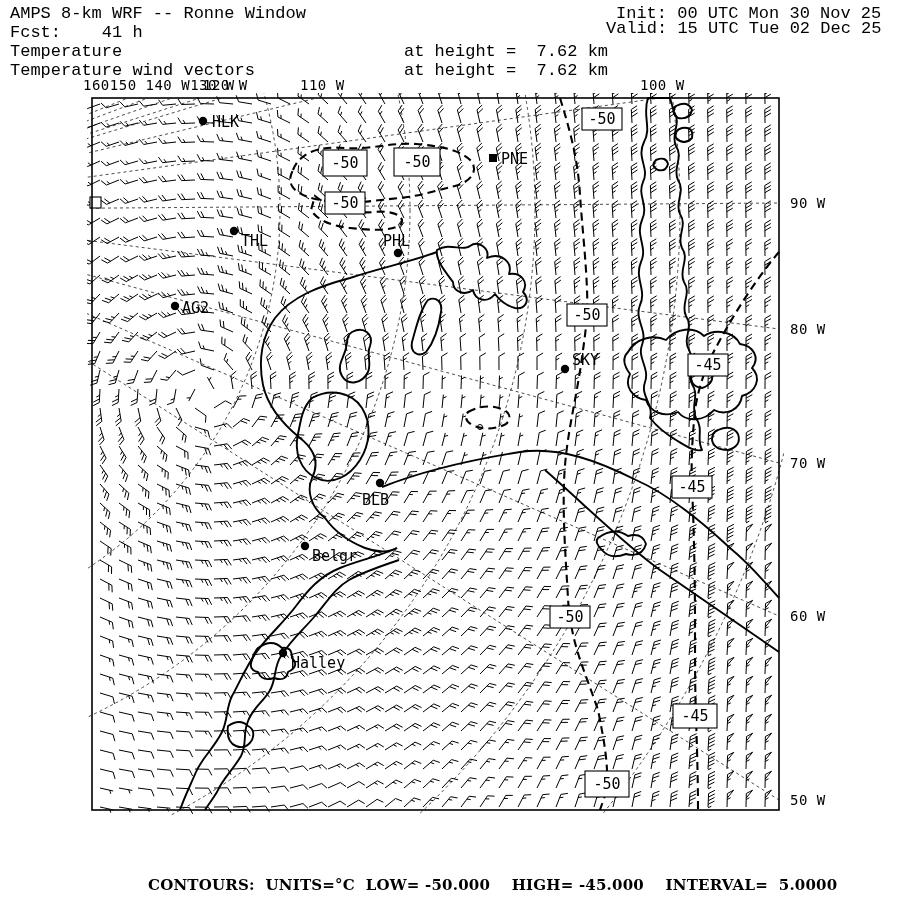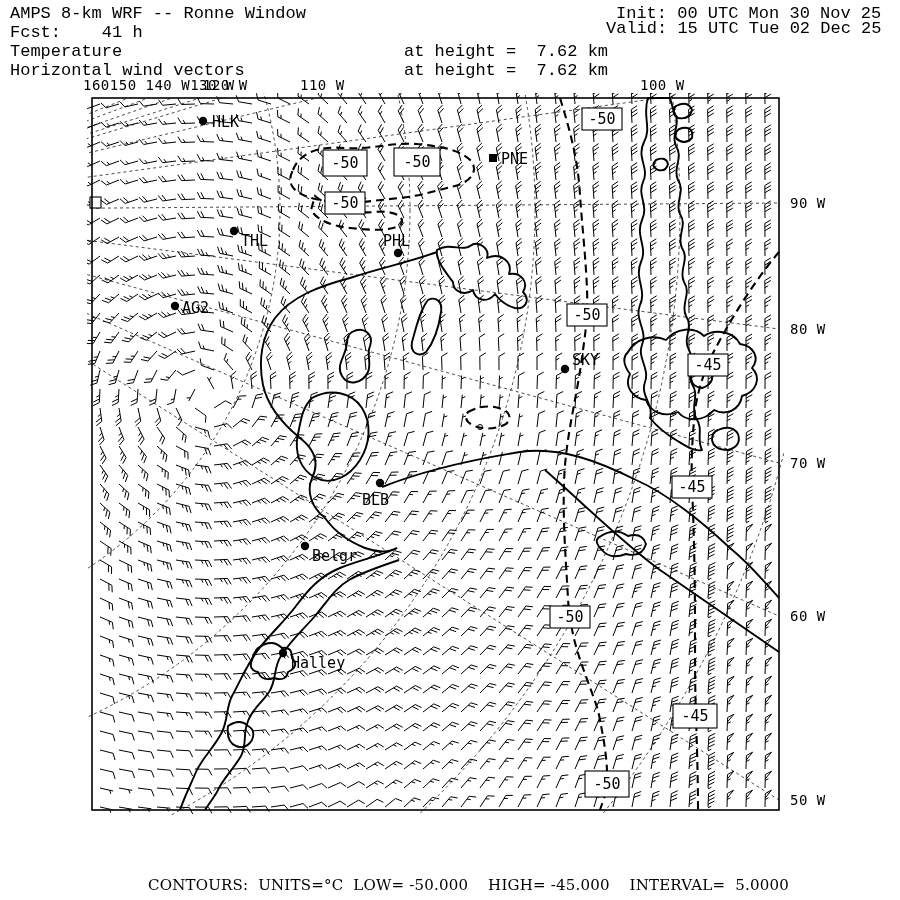--- a/index.html
+++ b/index.html
@@ -2,32 +2,32 @@
 <html><head>
 <meta charset="utf-8">
 <style>
   html,body{margin:0;padding:0;background:#fff;}
   body{width:900px;height:900px;position:relative;overflow:hidden;
        font-family:"DejaVu Sans Mono",monospace;color:#000;}
   .hdr{position:absolute;font-size:17px;line-height:17px;white-space:pre;
        font-family:Liberation Mono, monospace;}
   #map-svg{position:absolute;left:0;top:0;}
   .ftr{position:absolute;left:148px;top:876px;font-family:"DejaVu Serif",serif;
-       font-weight:normal;font-size:15px;white-space:pre;letter-spacing:.2px;}
+       font-weight:bold;font-size:15px;white-space:pre;letter-spacing:.2px;}
 </style>
 </head>
 <body>
 
 <div class="hdr" style="left:10px;top:5px">AMPS 8-km WRF -- Ronne Window</div>
 <div class="hdr" style="left:616px;top:5px">Init: 00 UTC Mon 30 Nov 25</div>
 <div class="hdr" style="left:10px;top:24px">Fcst:    41 h</div>
 <div class="hdr" style="left:606px;top:20px">Valid: 15 UTC Tue 02 Dec 25</div>
 <div class="hdr" style="left:10px;top:43px">Temperature</div>
 <div class="hdr" style="left:404px;top:43px">at height =  7.62 km</div>
-<div class="hdr" style="left:10px;top:62px">Horizontal wind vectors</div>
+<div class="hdr" style="left:10px;top:62px">Temperature wind vectors</div>
 <div class="hdr" style="left:404px;top:62px">at height =  7.62 km</div>
 
 <svg id="map-svg" width="900" height="900" viewBox="0 0 900 900">
     <defs>
       <clipPath id="mapclip">
         <rect x="87" y="93" width="697" height="722"></rect>
       </clipPath>
     </defs>
     <g clip-path="url(#mapclip)">
       <g stroke="#000" stroke-width="0.7" fill="none" stroke-dasharray="3,3">

